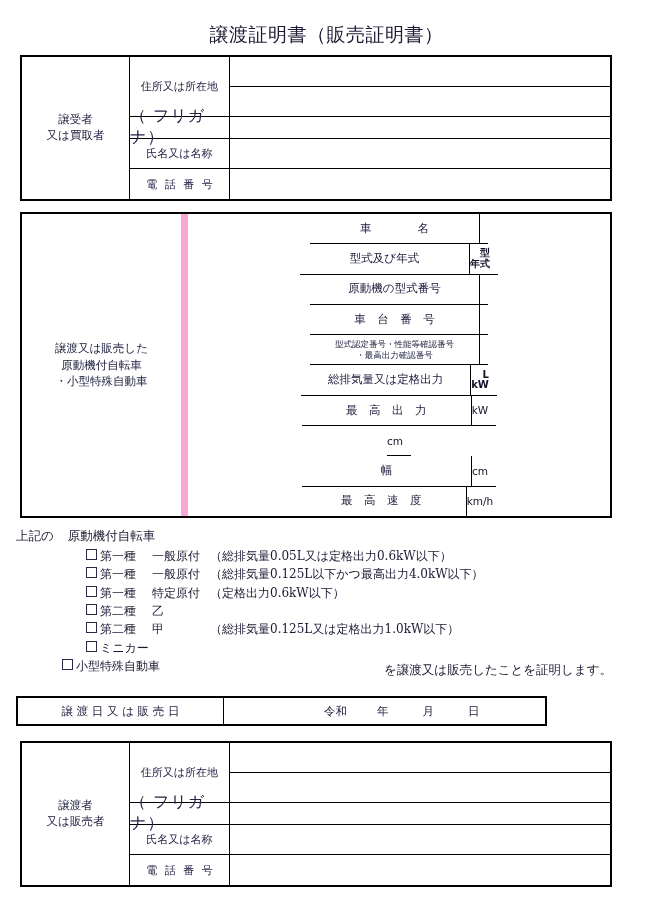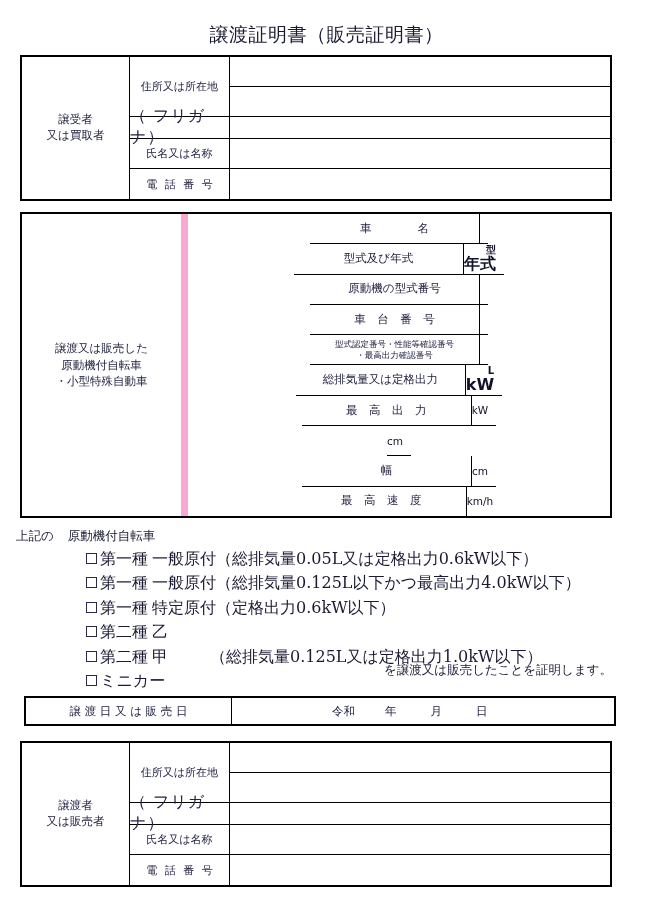--- a/index.html
+++ b/index.html
@@ -128,25 +128,25 @@
   }
   .unit-stack {
     display: flex;
     flex-direction: column;
     align-items: flex-end;
     line-height: 1.05;
     font-size: 10px;
     font-weight: bold;
   }
   .unit-stack .u1 { font-size: 10px; }
-  .unit-stack .u2 { font-size: 16px; }
+  .unit-stack .u2 { font-size: 10px; }
   .unit-single { font-size: 10.5px; font-weight: normal; }
 
   
-  .date-frame { left: 24px; width: 592px; height: 30px; display: flex; }
+  .date-frame { left: 16px; width: 531px; height: 30px; display: flex; }
   .date-label {
     width: 206px;
     border-right: 1px solid #000;
     display: flex;
     align-items: center;
     justify-content: center;
     font-size: 11.5px;
     box-sizing: border-box;
     font-family: "DejaVu Serif", "Liberation Serif", serif;
     color: #1a1a3c;
@@ -173,21 +173,21 @@
     font-family: "DejaVu Serif", "Liberation Serif", serif;
     color: #1a1a33;
     font-size: 12px;
   }
   .check-head { font-size: 12.5px; margin-bottom: 2px; }
   .check-head .lead { margin-right: 14px; }
   .clist { margin: 0; padding: 0; list-style: none; }
   .citem {
     display: flex;
     align-items: baseline;
-    font-size: 16px;
+    font-size: 12px;
     line-height: 1.53;
     white-space: nowrap;
   }
   .citem.indent { padding-left: 70px; }
   .citem.indent-less { padding-left: 46px; }
   .box {
     display: inline-block;
     width: 9px;
     height: 9px;
     border: 1px solid #2a2a48;

